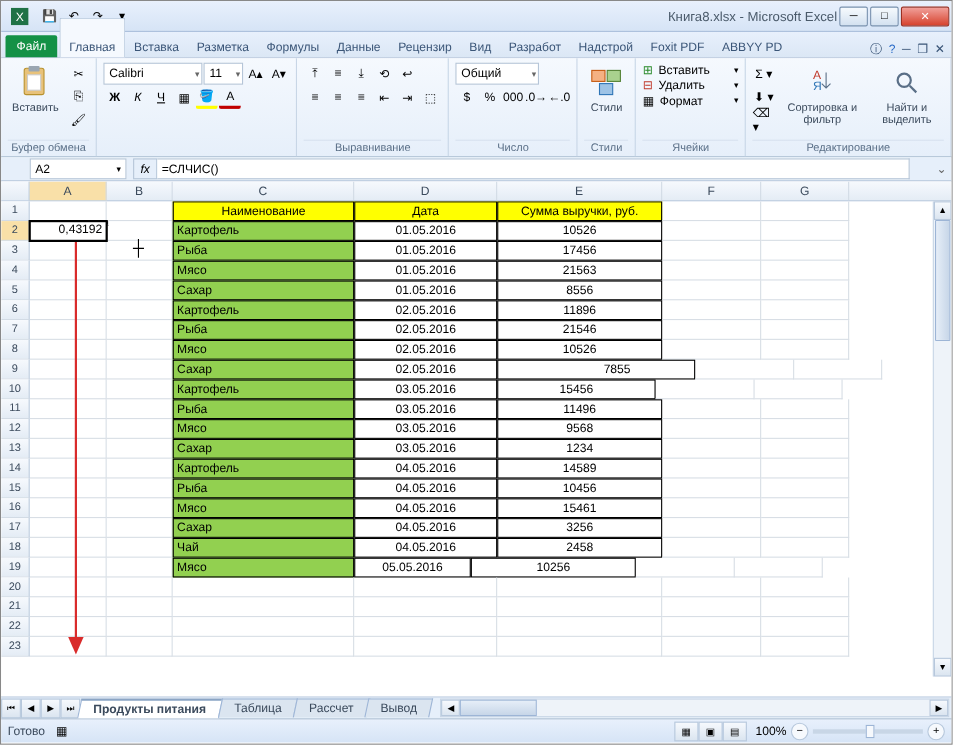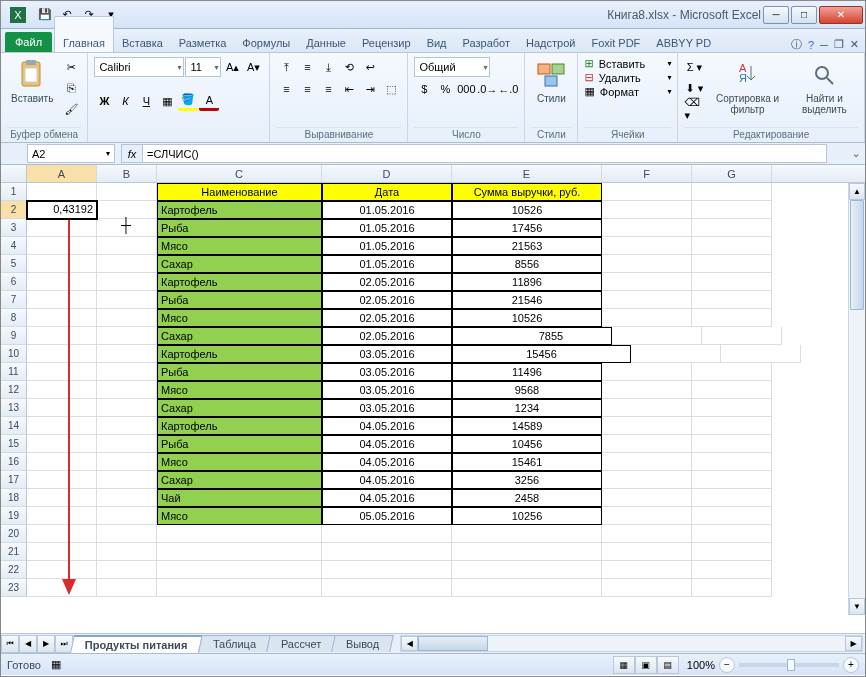--- a/index.html
+++ b/index.html
@@ -160,21 +160,21 @@
       <div class="col">
         <div class="sbtn">✂</div>
         <div class="sbtn">⎘</div>
         <div class="sbtn">🖌</div>
       </div>
     </div>
     <div class="group-label">Буфер обмена</div>
   </div>
 
   <div class="group" style="min-width:150px">
-    <div class="group-content" style="flex-direction:column;gap:14px;align-items:stretch">
+    <div class="group-content" style="flex-direction:column;gap:2px;align-items:stretch">
       <div class="srow">
         <div class="combo" style="width:90px">
             <span>Calibri</span>
             <span class="dd">▾</span>
           </div>
         <div class="combo" style="width:36px">
             <span>11</span>
             <span class="dd">▾</span>
           </div>
         <div class="sbtn">A▴</div>
@@ -389,31 +389,31 @@
         <div class="cell sm" style="width: 150px;">10526</div>
         <div class="cell" style="width: 90px;"></div>
         <div class="cell" style="width: 80px;"></div>
       </div>
       <div class="row">
         <div class="rh">9</div>
         <div class="cell" style="width: 70px;"></div>
         <div class="cell" style="width: 60px;"></div>
         <div class="cell nm" style="width: 165px;">Сахар</div>
         <div class="cell dt" style="width: 130px;">02.05.2016</div>
-        <div class="cell sm" style="width: 160px; padding-left: 41px;">7855</div>
+        <div class="cell sm" style="width: 180px; padding-left: 41px;">7855</div>
         <div class="cell" style="width: 90px;"></div>
         <div class="cell" style="width: 80px;"></div>
       </div>
       <div class="row">
         <div class="rh">10</div>
         <div class="cell" style="width: 70px;"></div>
         <div class="cell" style="width: 60px;"></div>
         <div class="cell nm" style="width: 165px;">Картофель</div>
         <div class="cell dt" style="width: 130px;">03.05.2016</div>
-        <div class="cell sm" style="width: 179px;">15456</div>
+        <div class="cell sm" style="width: 144px;">15456</div>
         <div class="cell" style="width: 90px;"></div>
         <div class="cell" style="width: 80px;"></div>
       </div>
       <div class="row">
         <div class="rh">11</div>
         <div class="cell" style="width: 70px;"></div>
         <div class="cell" style="width: 60px;"></div>
         <div class="cell nm" style="width: 165px;">Рыба</div>
         <div class="cell dt" style="width: 130px;">03.05.2016</div>
         <div class="cell sm" style="width: 150px;">11496</div>
@@ -488,21 +488,21 @@
         <div class="cell dt" style="width: 130px;">04.05.2016</div>
         <div class="cell sm" style="width: 150px;">2458</div>
         <div class="cell" style="width: 90px;"></div>
         <div class="cell" style="width: 80px;"></div>
       </div>
       <div class="row">
         <div class="rh">19</div>
         <div class="cell" style="width: 70px;"></div>
         <div class="cell" style="width: 60px;"></div>
         <div class="cell nm" style="width: 165px;">Мясо</div>
-        <div class="cell dt" style="width: 130px;">05.05.2016</div>
+        <div class="cell dt" style="width: 106px;">05.05.2016</div>
         <div class="cell sm" style="width: 150px;">10256</div>
         <div class="cell" style="width: 90px;"></div>
         <div class="cell" style="width: 80px;"></div>
       </div>
       <div class="row">
         <div class="rh">20</div>
         <div class="cell" style="width: 70px;"></div>
         <div class="cell" style="width: 60px;"></div>
         <div class="cell" style="width: 165px;"></div>
         <div class="cell" style="width: 130px;"></div>

